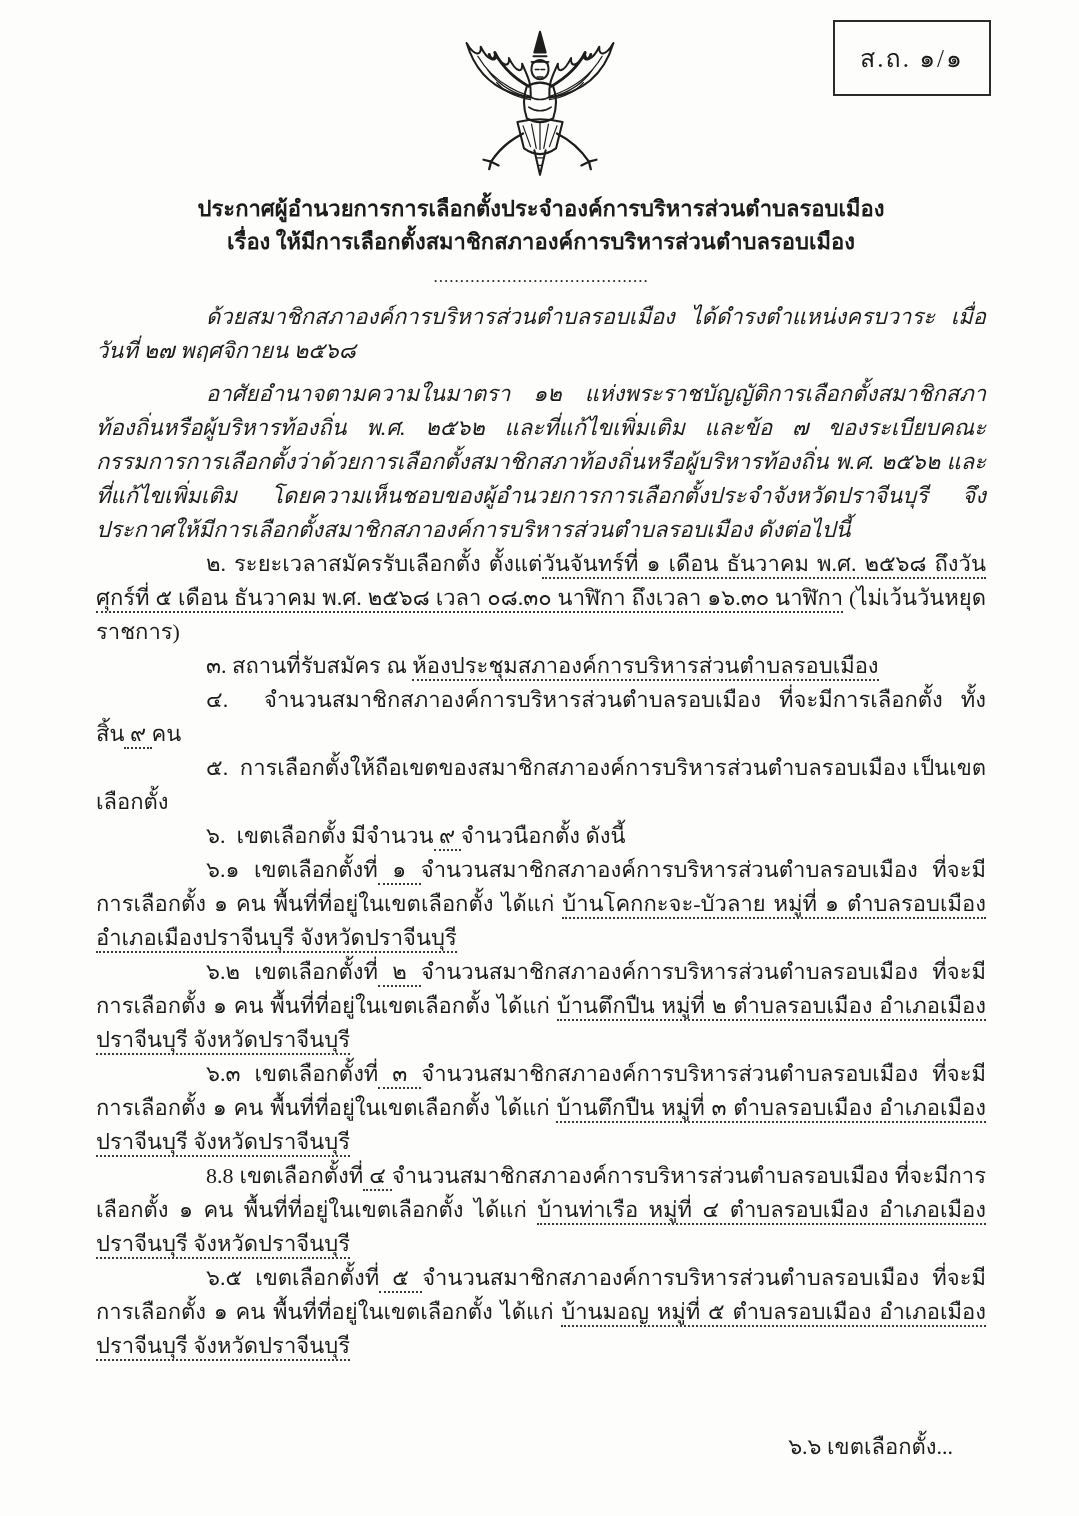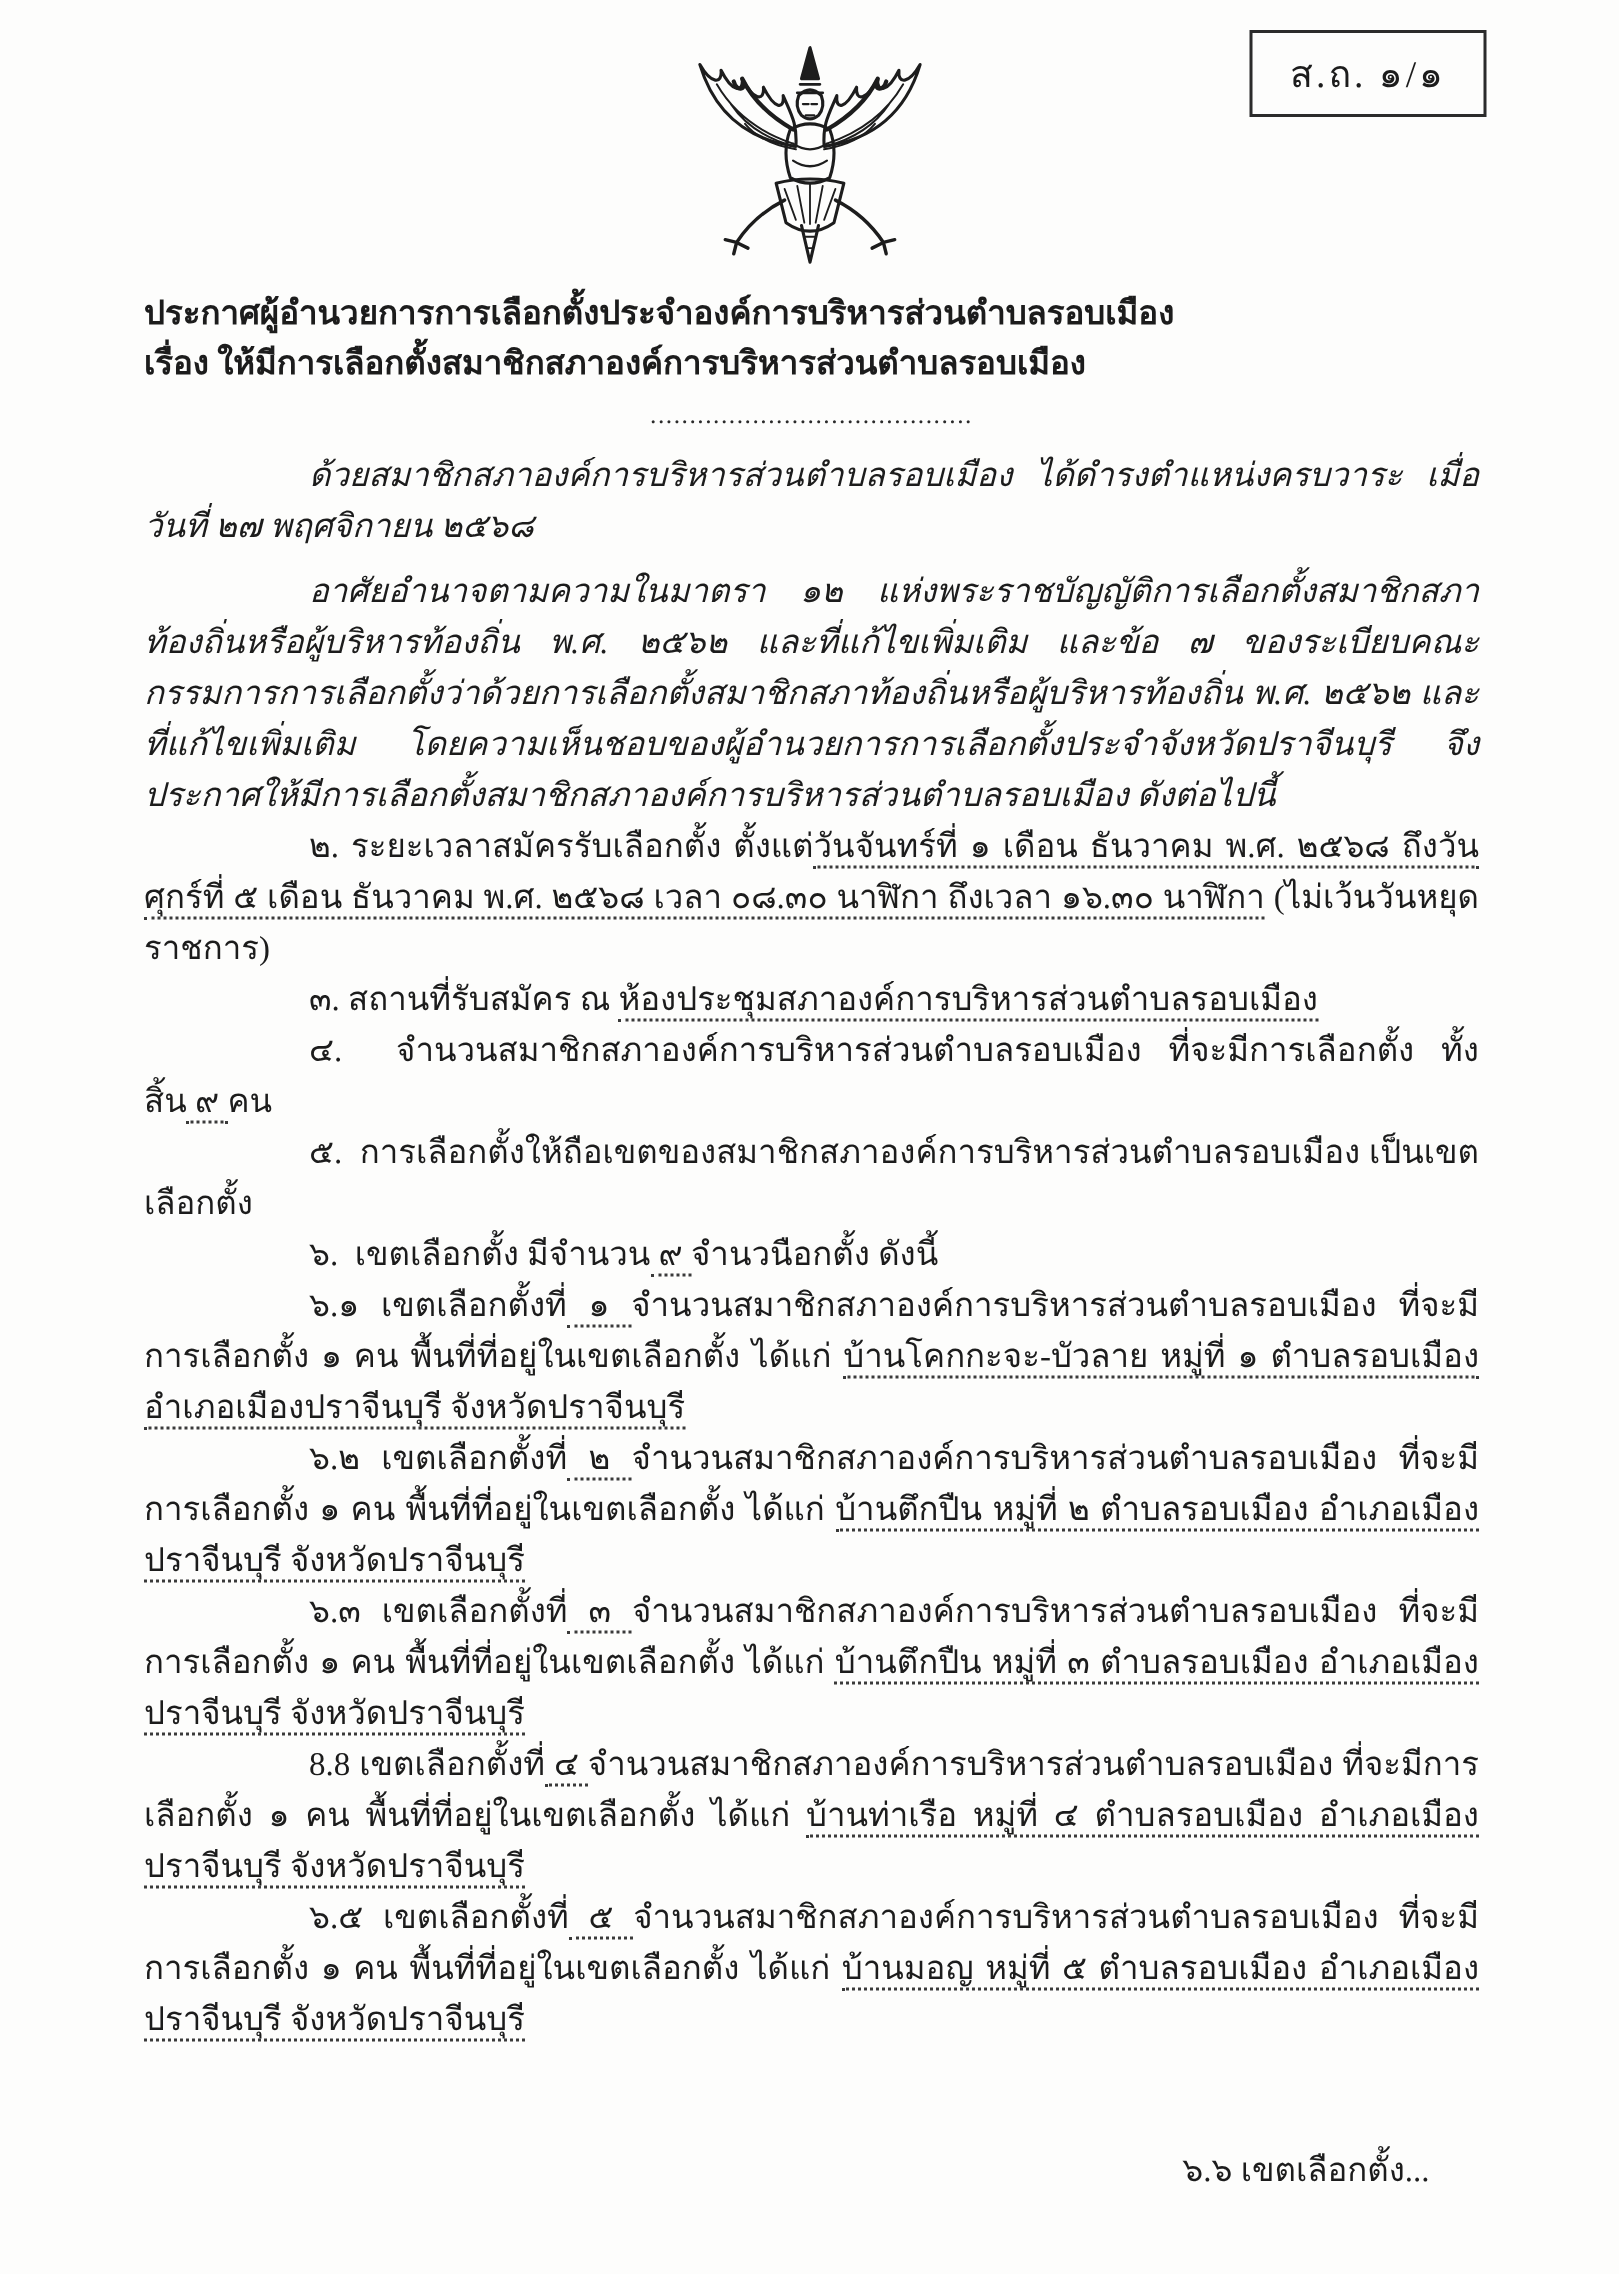--- a/index.html
+++ b/index.html
@@ -11,38 +11,38 @@
     color: #1c1c1c;
   }
   .page {
     position: relative;
     width: 1079px; height: 1516px;
     background: #fdfdfc;
     overflow: hidden;
   }
   .form-code-box {
     position: absolute; top: 20px; right: 88px;
-    width: 158px; height: 58px;
+    width: 158px; height: 76px;
     border: 2px solid #2b2b2b;
     display: flex; align-items: center; justify-content: center;
     font-size: 25px; letter-spacing: 2px;
     background: #fdfdfc;
   }
   .emblem-wrap {
     position: absolute; top: 28px; left: 50%;
     transform: translateX(-50%);
     width: 220px; height: 160px;
   }
   .content {
     position: absolute; top: 192px; left: 96px;
     width: 890px;
     font-size: 22px; line-height: 34px;
   }
   .title-line {
-    text-align: left; font-weight: bold;
+    text-align: center; font-weight: bold;
     font-size: 22px; line-height: 33px;
     margin: 0;
   }
   .divider {
     text-align: center; font-size: 17px; line-height: 20px;
     letter-spacing: 1px; margin: 9px 0 13px 0;
     color: #2a2a2a;
   }
   p.body-par {
     margin: 0; text-indent: 110px; text-align: justify; font-style: italic;

